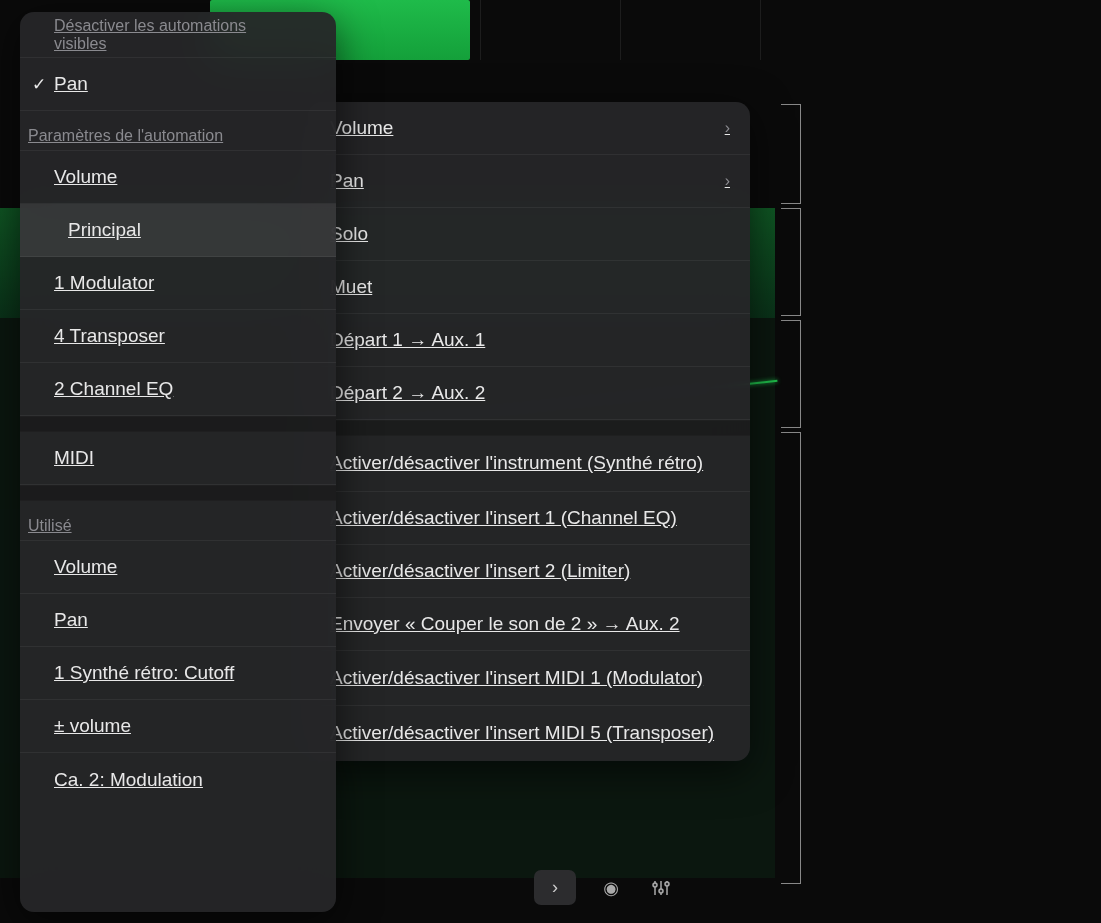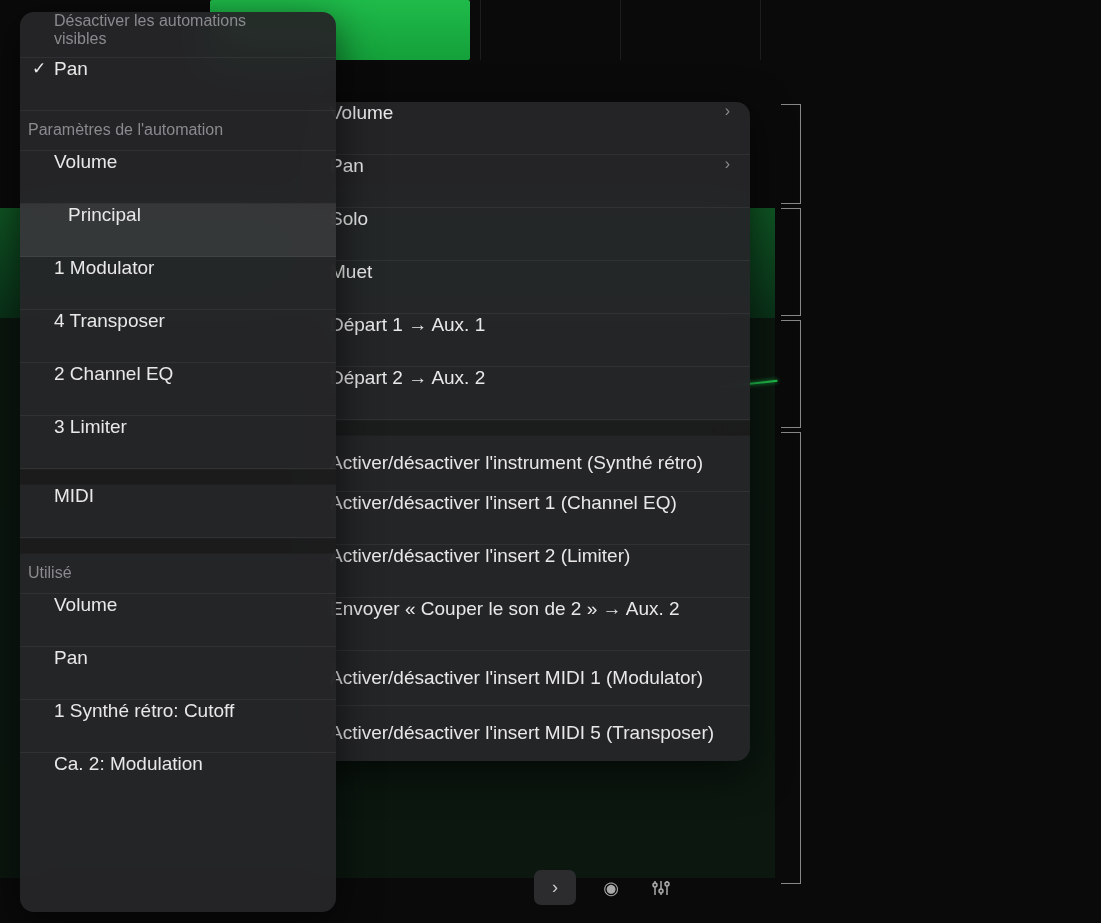--- a/index.html
+++ b/index.html
@@ -71,28 +71,29 @@
   .menu-right {
     left: 308px;
     top: 102px;
     width: 442px;
     z-index: 1;
   }
 
   .menu-item {
     position: relative;
     display: flex;
-    align-items: flex-start;
+    align-items: center;
     padding: 0 34px 0 34px;
     height: 53px;
     color: #e8e8e8;
     font-size: 19px;
     font-weight: 400;
     border-bottom: 1px solid rgba(255,255,255,0.06);
     cursor: pointer;
+    text-decoration: underline;
   }
   .menu-item.multi {
     height: auto;
     padding-top: 14px;
     padding-bottom: 14px;
     line-height: 1.4;
   }
   .menu-item.hover {
     background: rgba(255,255,255,0.08);
     padding-left: 48px;
@@ -189,43 +190,43 @@
   </div>
   <div class="menu-item">
     <span>1 Modulator</span>
   </div>
   <div class="menu-item">
     <span>4 Transposer</span>
   </div>
   <div class="menu-item">
     <span>2 Channel EQ</span>
   </div>
-  <div class="menu-item">
-    <span>3 Limiter</span>
-  </div>
 
   <div class="section-gap"></div>
 
   <div class="menu-item">
     <span>MIDI</span>
   </div>
 
   <div class="section-gap"></div>
 
   <div class="menu-item menu-header small">
     <span>Utilisé</span>
   </div>
   <div class="menu-item">
     <span>Volume</span>
   </div>
   <div class="menu-item">
     <span>Pan</span>
   </div>
   <div class="menu-item">
     <span>1 Synthé rétro: Cutoff</span>
+  </div>
+  <div class="menu-item">
+    <span>± volume</span>
   </div>
   <div class="menu-item">
     <span>Ca. 2: Modulation</span>
   </div>
 </div>
 
 <div class="menu menu-right">
   <div class="menu-item">
     <span>Volume</span>
     <span class="chevron">›</span>

